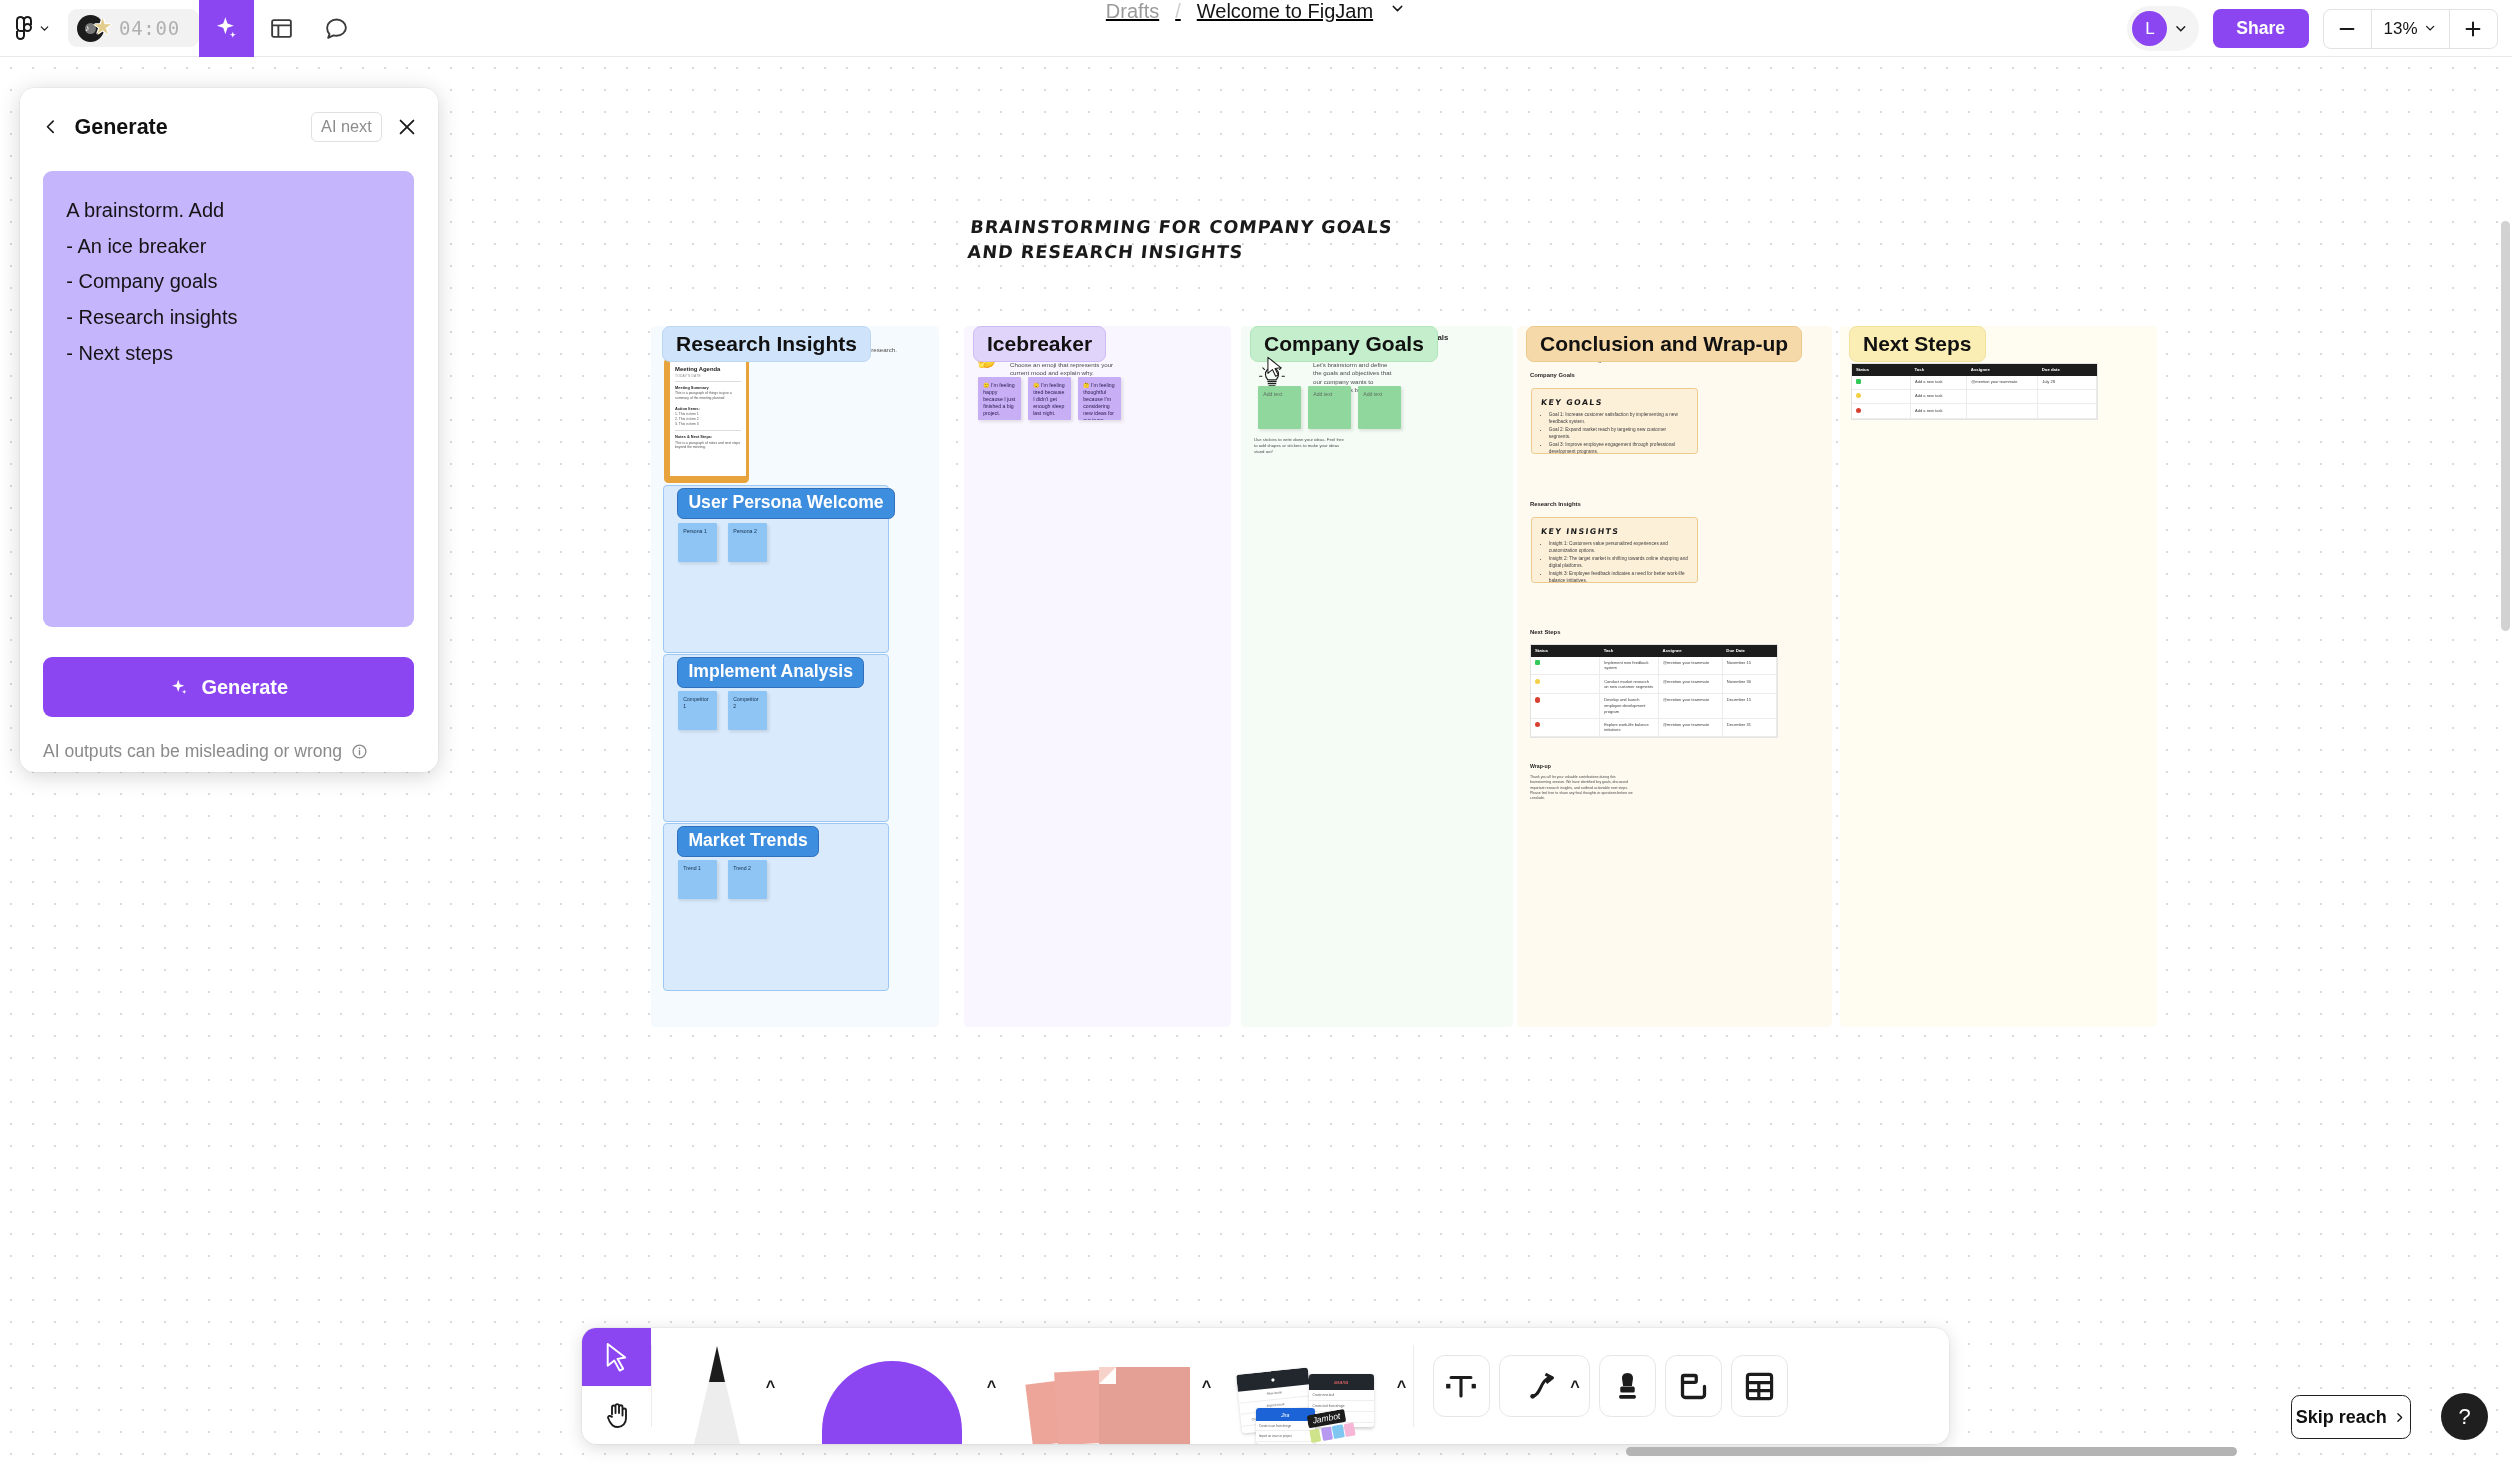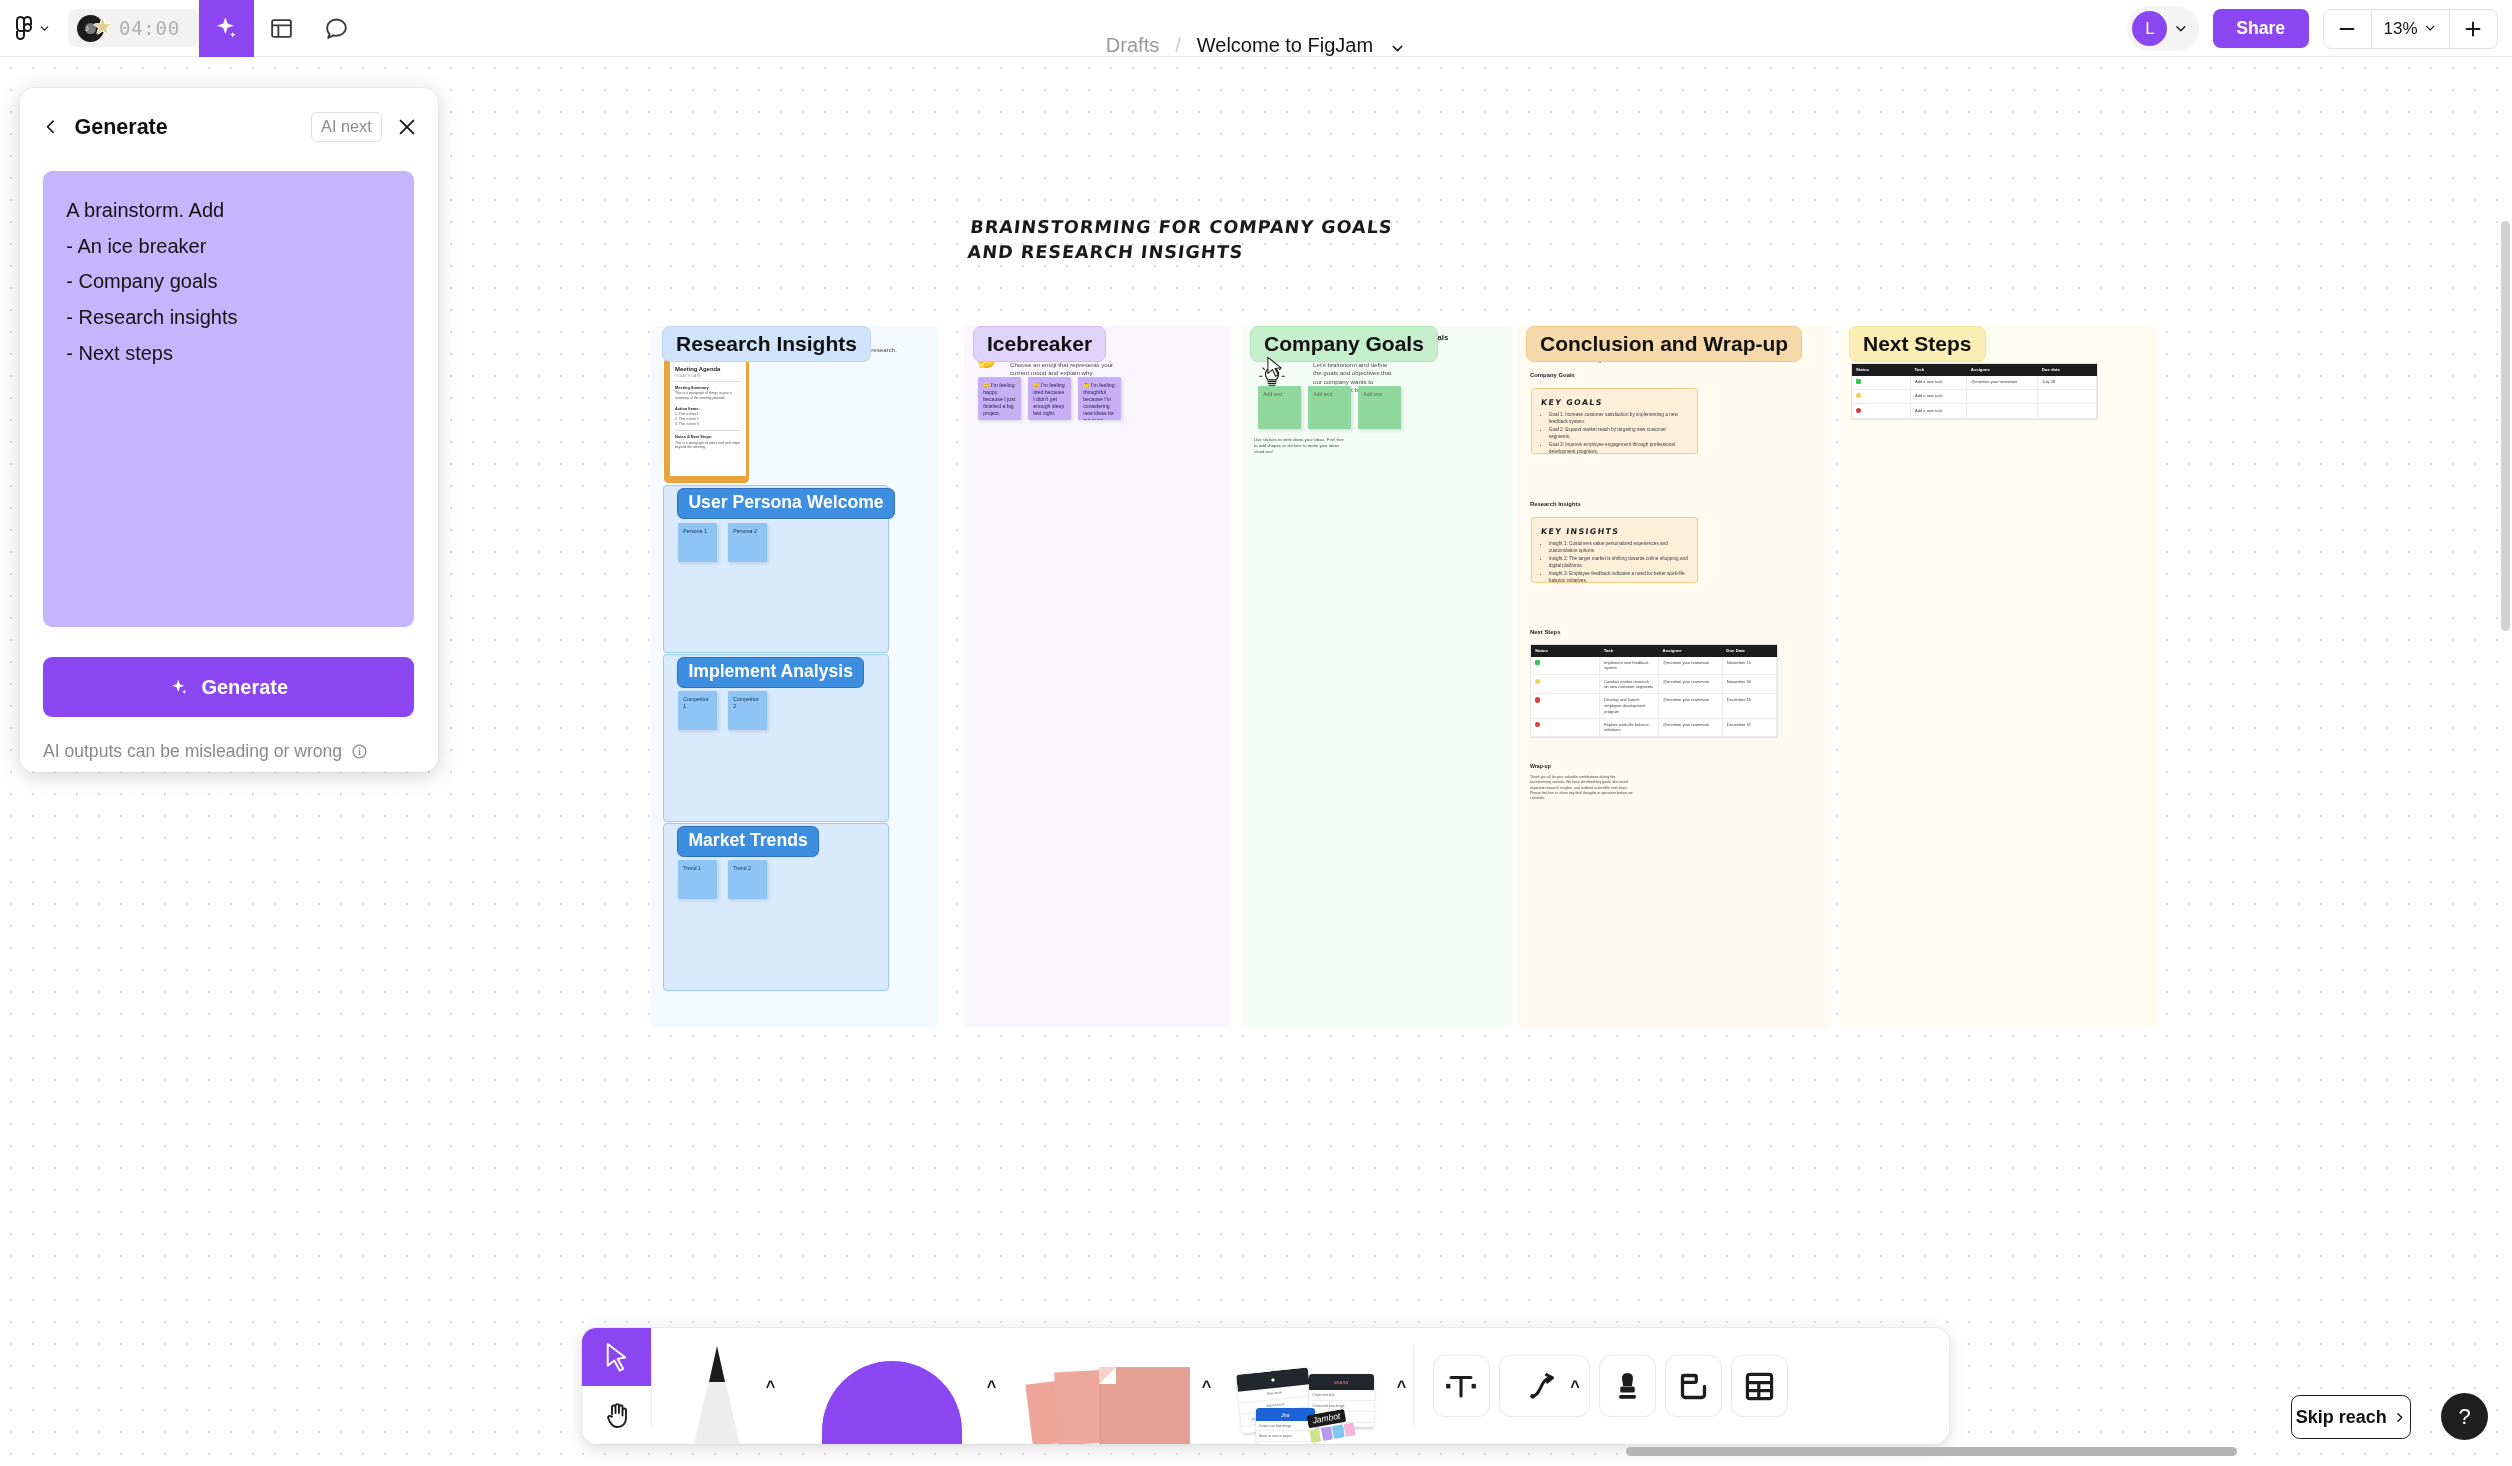--- a/index.html
+++ b/index.html
@@ -51,22 +51,22 @@
     font-size: 19px; color: #b0b0b0; letter-spacing: 0.7px; font-weight: 400;
   }
   .tb-icon-btn {
     width: 55px; height: 57px; display: flex;
     align-items: center; justify-content: center;
   }
   .tb-icon-btn.active { background: #8b46f2; }
 
   .tb-center {
     position: absolute; left: 0; right: 0; top: 0; height: 57px;
-    display: flex; align-items: flex-end; justify-content: center;
-    gap: 16px; pointer-events: none;
+    display: flex; align-items: flex-start; justify-content: center;
+    gap: 16px; pointer-events: none; text-decoration: underline;
   }
   .crumb-drafts { font-size: 20px; color: #9a9a9a; pointer-events: auto; }
   .crumb-sep { font-size: 20px; color: #cfcfcf; }
   .crumb-title { font-size: 20px; color: #141414; pointer-events: auto; }
 
   .tb-right {
     position: absolute; right: 14.3px; top: 0; height: 57px;
     display: flex; align-items: center; gap: 14.3px;
   }
   .avatar-wrap {

